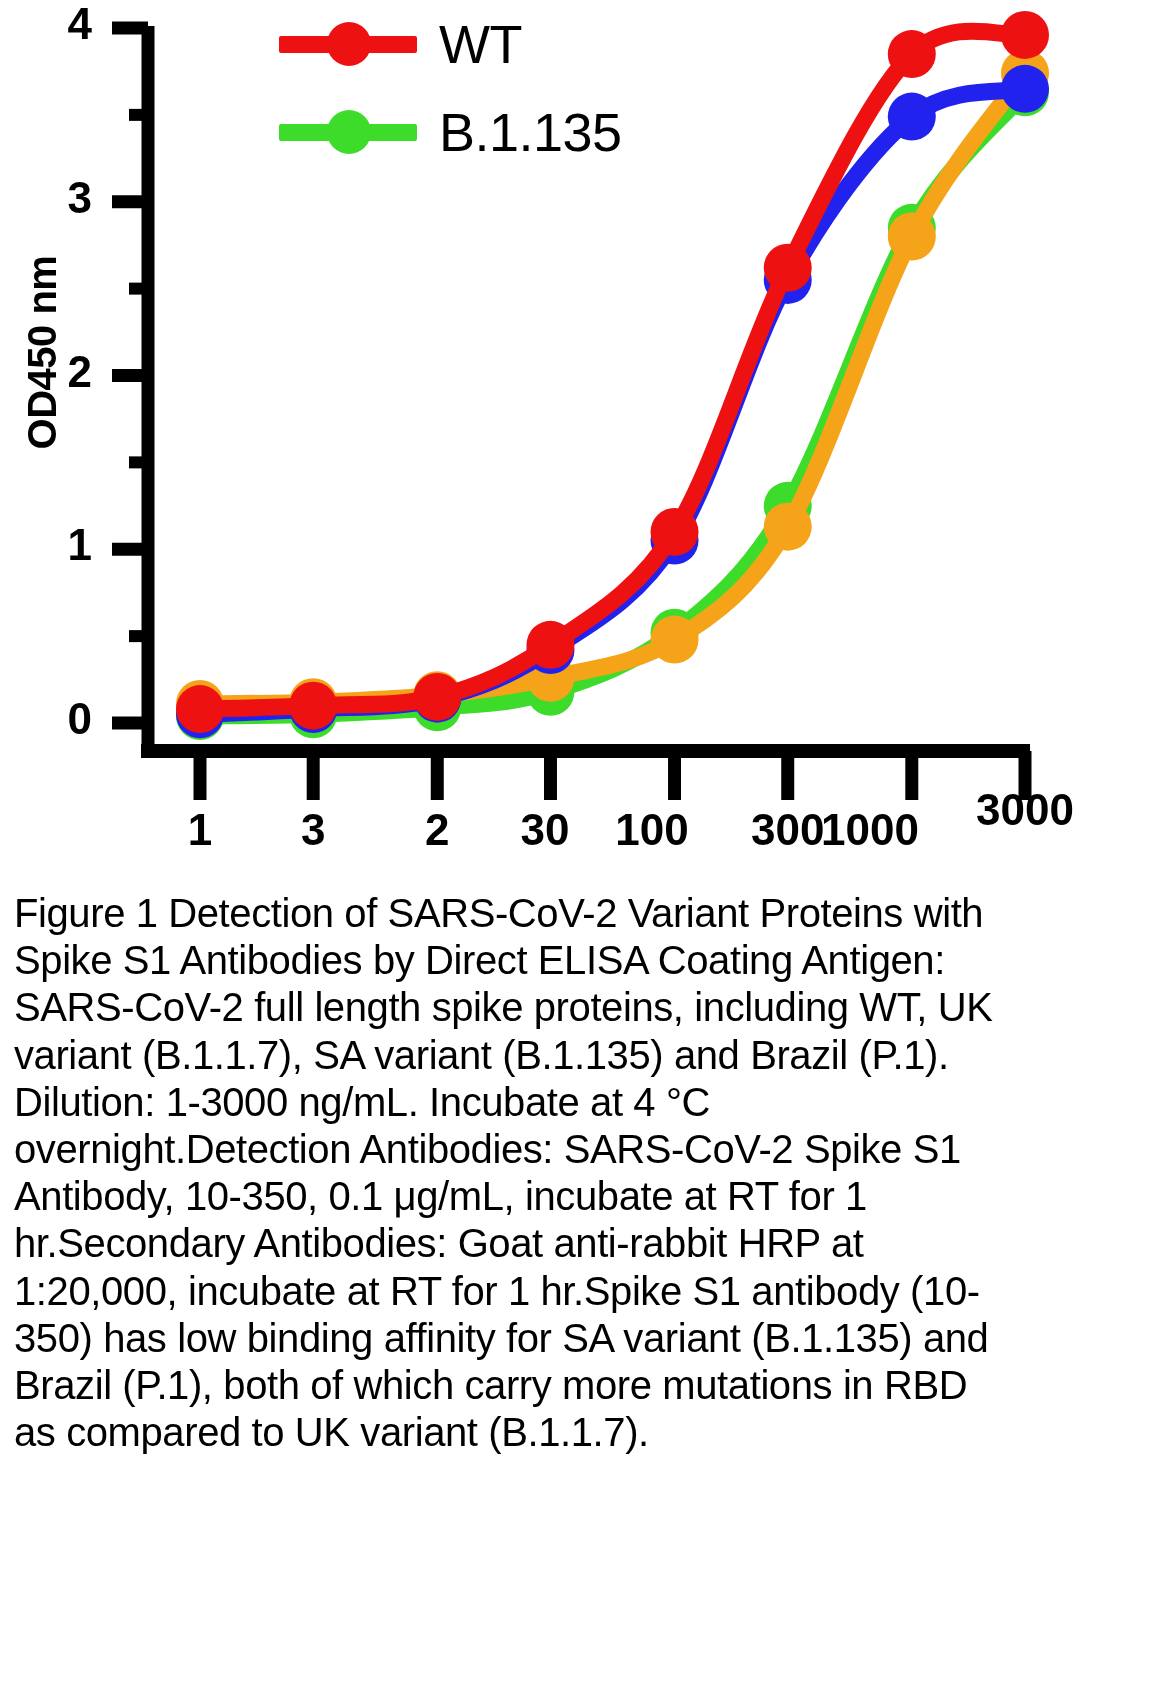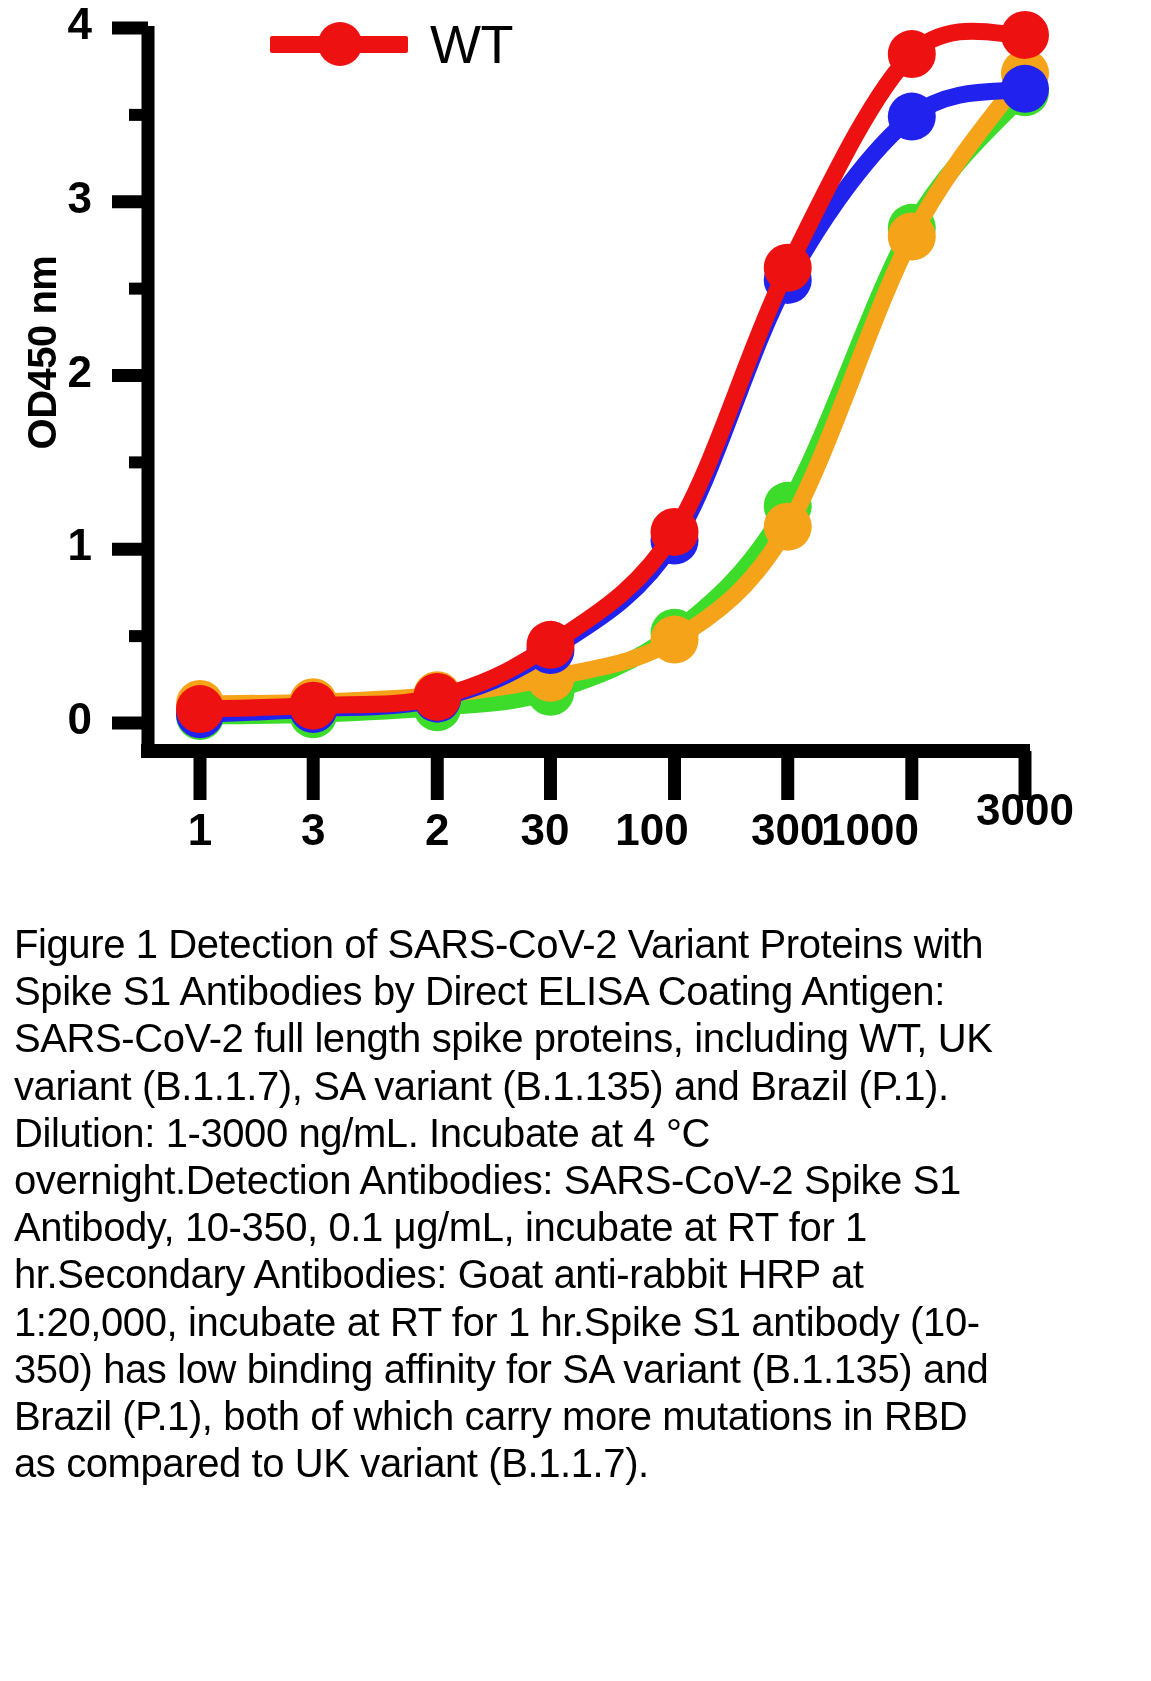--- a/index.html
+++ b/index.html
@@ -21,30 +21,30 @@
   
   .y-tick-label{position:absolute;right:0;width:56px;text-align:right;
     font-size:44px;font-weight:bold;line-height:1;}
   
   .x-tick-label{position:absolute;font-size:44px;font-weight:bold;
     text-align:center;line-height:1;white-space:nowrap;transform:translateX(-50%);}
   .x-axis-title{position:absolute;left:0;top:888px;width:1060px;text-align:center;
     font-size:44px;font-weight:bold;letter-spacing:-0.5px;}
 
   
-  #legend{position:absolute;left:270px;top:0px;}
+  #legend{position:absolute;left:279px;top:0px;}
   .legend-row{display:flex;align-items:center;height:88px;}
   .legend-swatch{position:relative;width:138px;height:44px;flex:none;}
   .legend-line{position:absolute;left:0;top:14px;width:138px;height:17px;border-radius:2px;}
   .legend-dot{position:absolute;left:48px;top:0px;width:44px;height:44px;border-radius:50%;}
   .legend-label{font-size:54px;font-weight:normal;margin-left:22px;line-height:1;
     letter-spacing:-0.5px;white-space:nowrap;}
 
   
-  #caption{position:absolute;left:14px;top:921px;width:1000px;
+  #caption{position:absolute;left:14px;top:890px;width:1000px;
     font-size:40px;line-height:1.18;letter-spacing:-0.4px;
     font-family:"Liberation Sans",sans-serif;}
 </style>
 </head>
 <body>
 
 <div id="figure">
 
   <div id="chart-area">
 
@@ -141,17 +141,24 @@
 
 
     <div id="legend">
         <div class="legend-row">
           <div class="legend-swatch">
             <div class="legend-line" style="background: rgb(238, 17, 17);"></div>
             <div class="legend-dot" style="background: rgb(238, 17, 17);"></div>
           </div>
           <div class="legend-label">WT</div>
         </div>
+        <div class="legend-row">
+          <div class="legend-swatch">
+            <div class="legend-line" style="background: rgb(61, 220, 43);"></div>
+            <div class="legend-dot" style="background: rgb(61, 220, 43);"></div>
+          </div>
+          <div class="legend-label">B.1.135</div>
+        </div>
       </div>
   </div>
 
   <div id="caption">Figure 1 Detection of SARS-CoV-2 Variant Proteins with Spike S1 Antibodies by Direct ELISA Coating Antigen: SARS-CoV-2 full length spike proteins, including WT, UK variant (B.1.1.7), SA variant (B.1.135) and Brazil (P.1). Dilution: 1-3000 ng/mL. Incubate at 4 °C overnight.Detection Antibodies: SARS-CoV-2 Spike S1 Antibody, 10-350, 0.1 μg/mL, incubate at RT for 1 hr.Secondary Antibodies: Goat anti-rabbit HRP at 1:20,000, incubate at RT for 1 hr.Spike S1 antibody (10-350) has low binding affinity for SA variant (B.1.135) and Brazil (P.1), both of which carry more mutations in RBD as compared to UK variant (B.1.1.7).</div>
 </div>
 
 </body></html>

